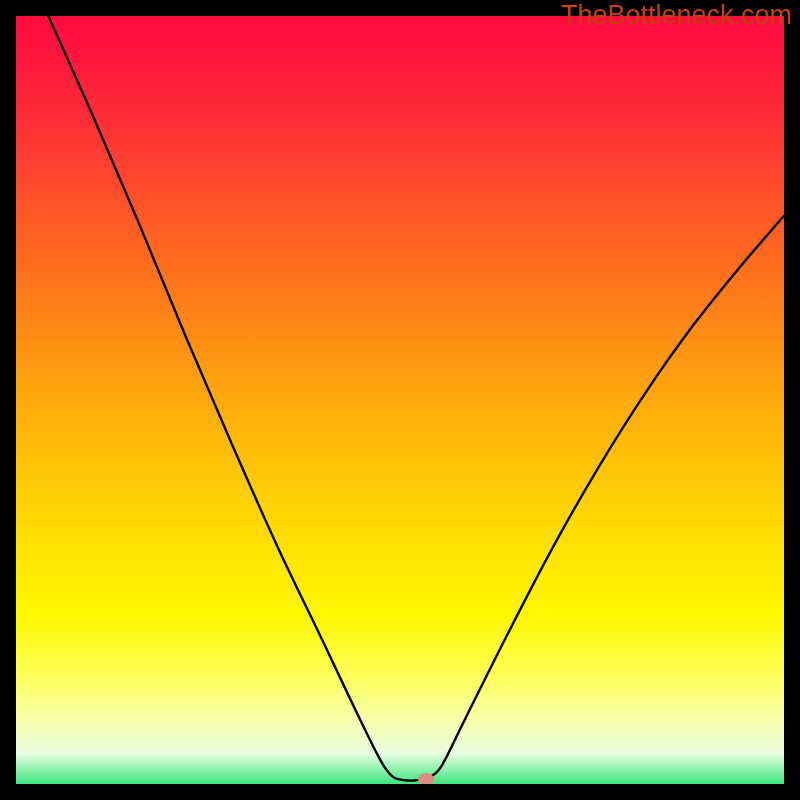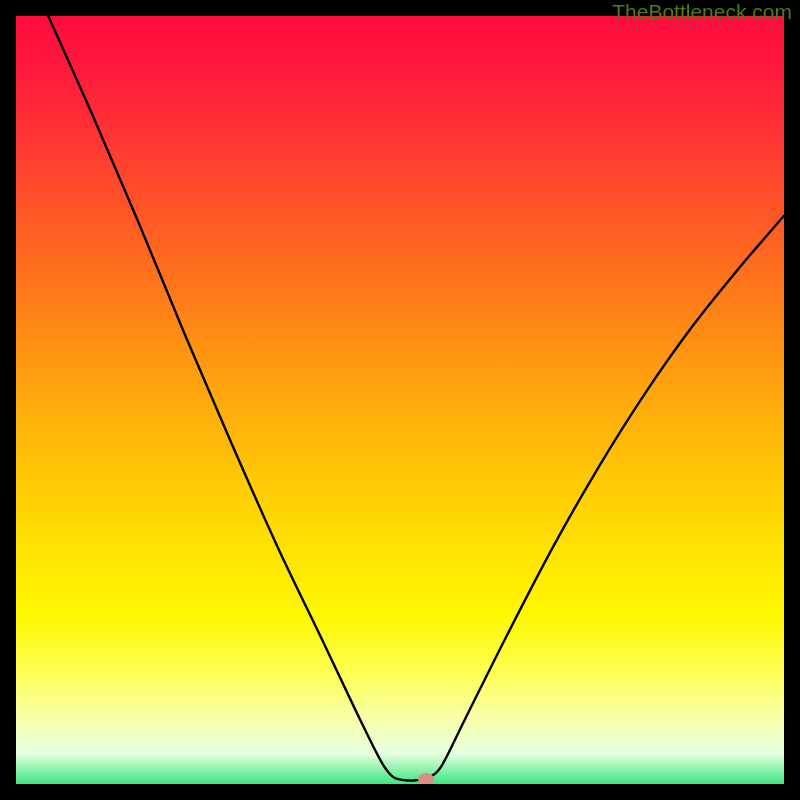--- a/index.html
+++ b/index.html
@@ -48,22 +48,22 @@
     left: 0;
     top: 0;
     width: 768px;
     height: 768px;
     pointer-events: none;
   }
   .attribution {
     position: absolute;
     top: 0px;
     right: 8px;
-    color: #4d7c0f;
-    font-size: 21px;
+    color: #c2410c;
+    font-size: 27px;
     font-weight: 400;
     letter-spacing: 0px;
     z-index: 10;
   }
 </style>
 </head>
 <body>
 
 <div class="attribution">TheBottleneck.com</div>
 

